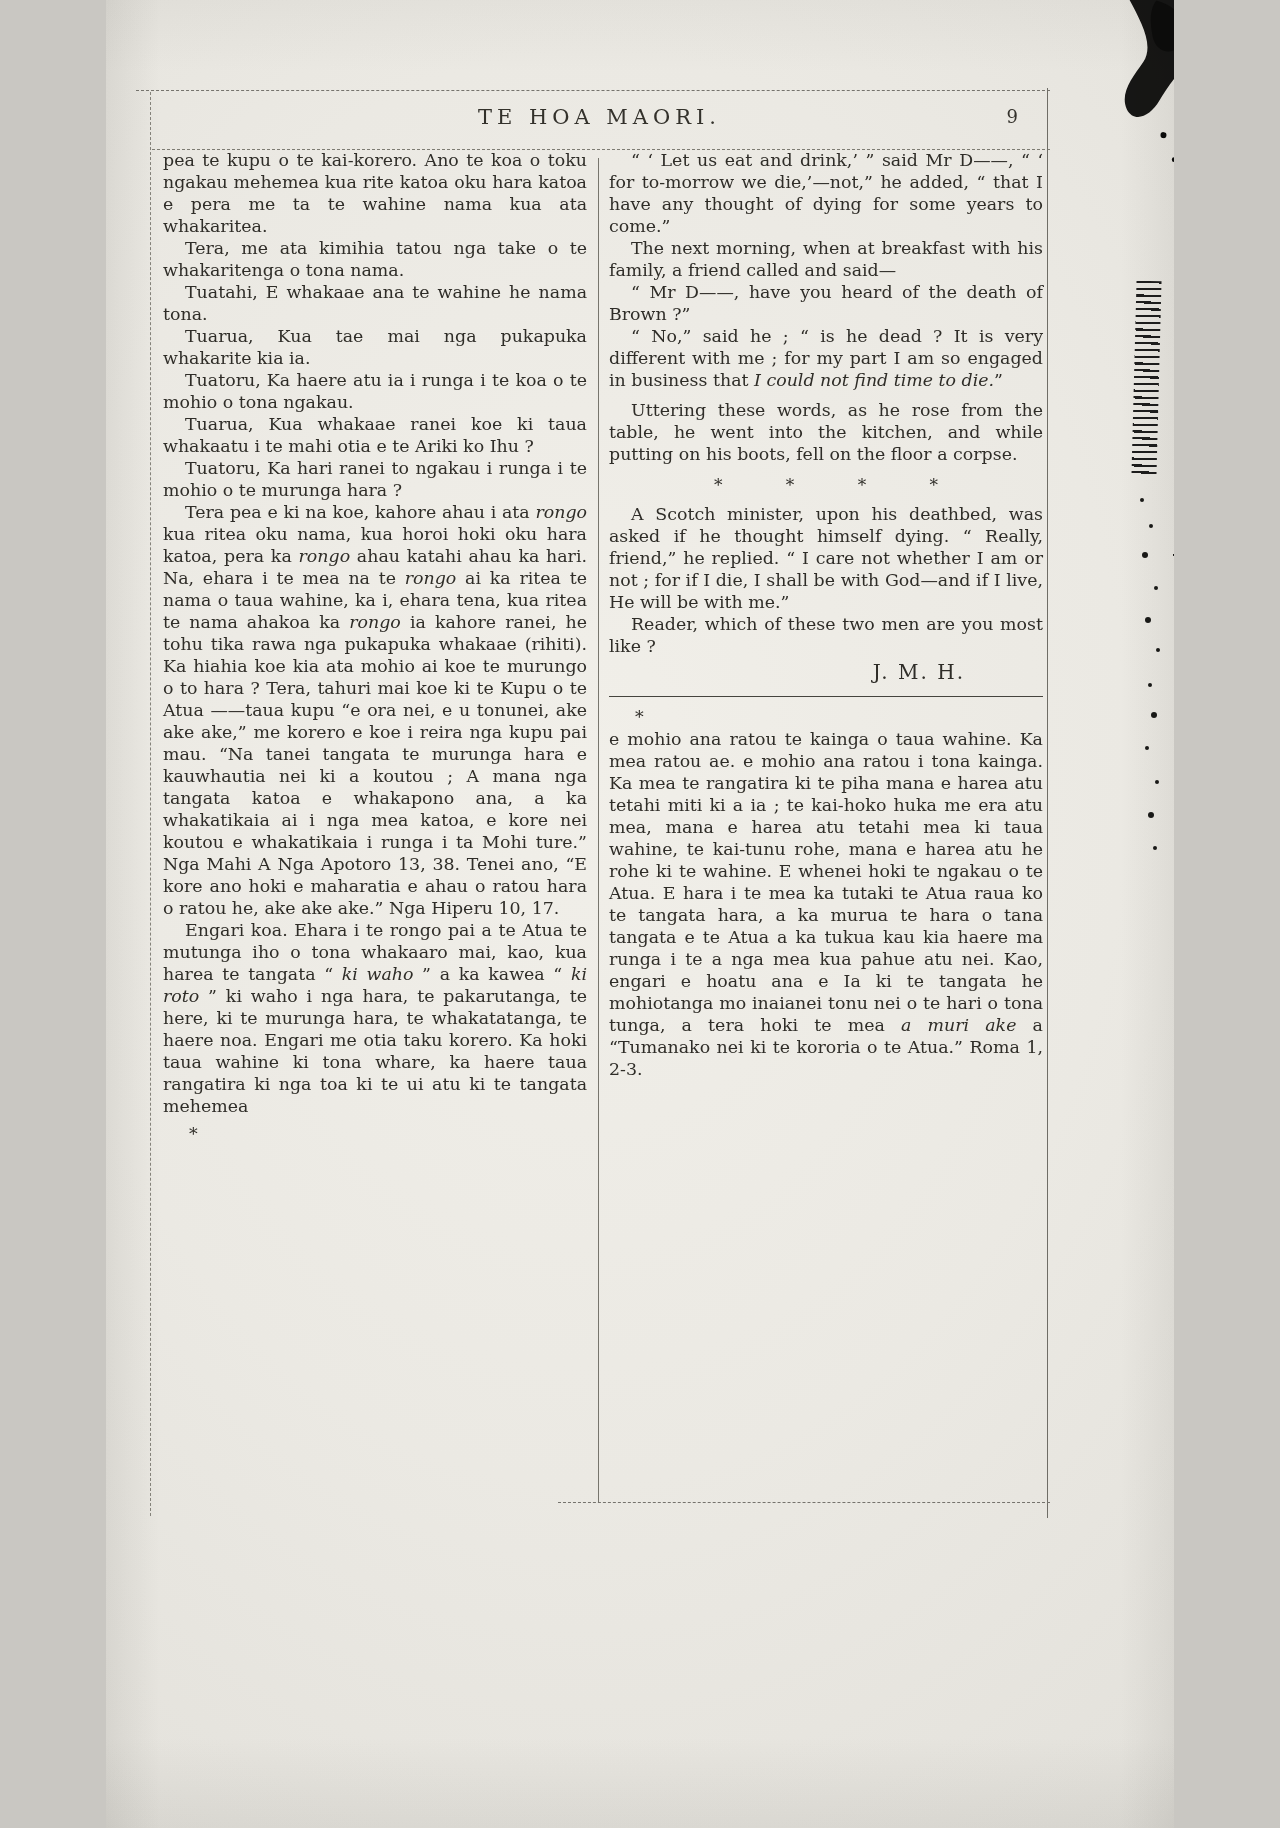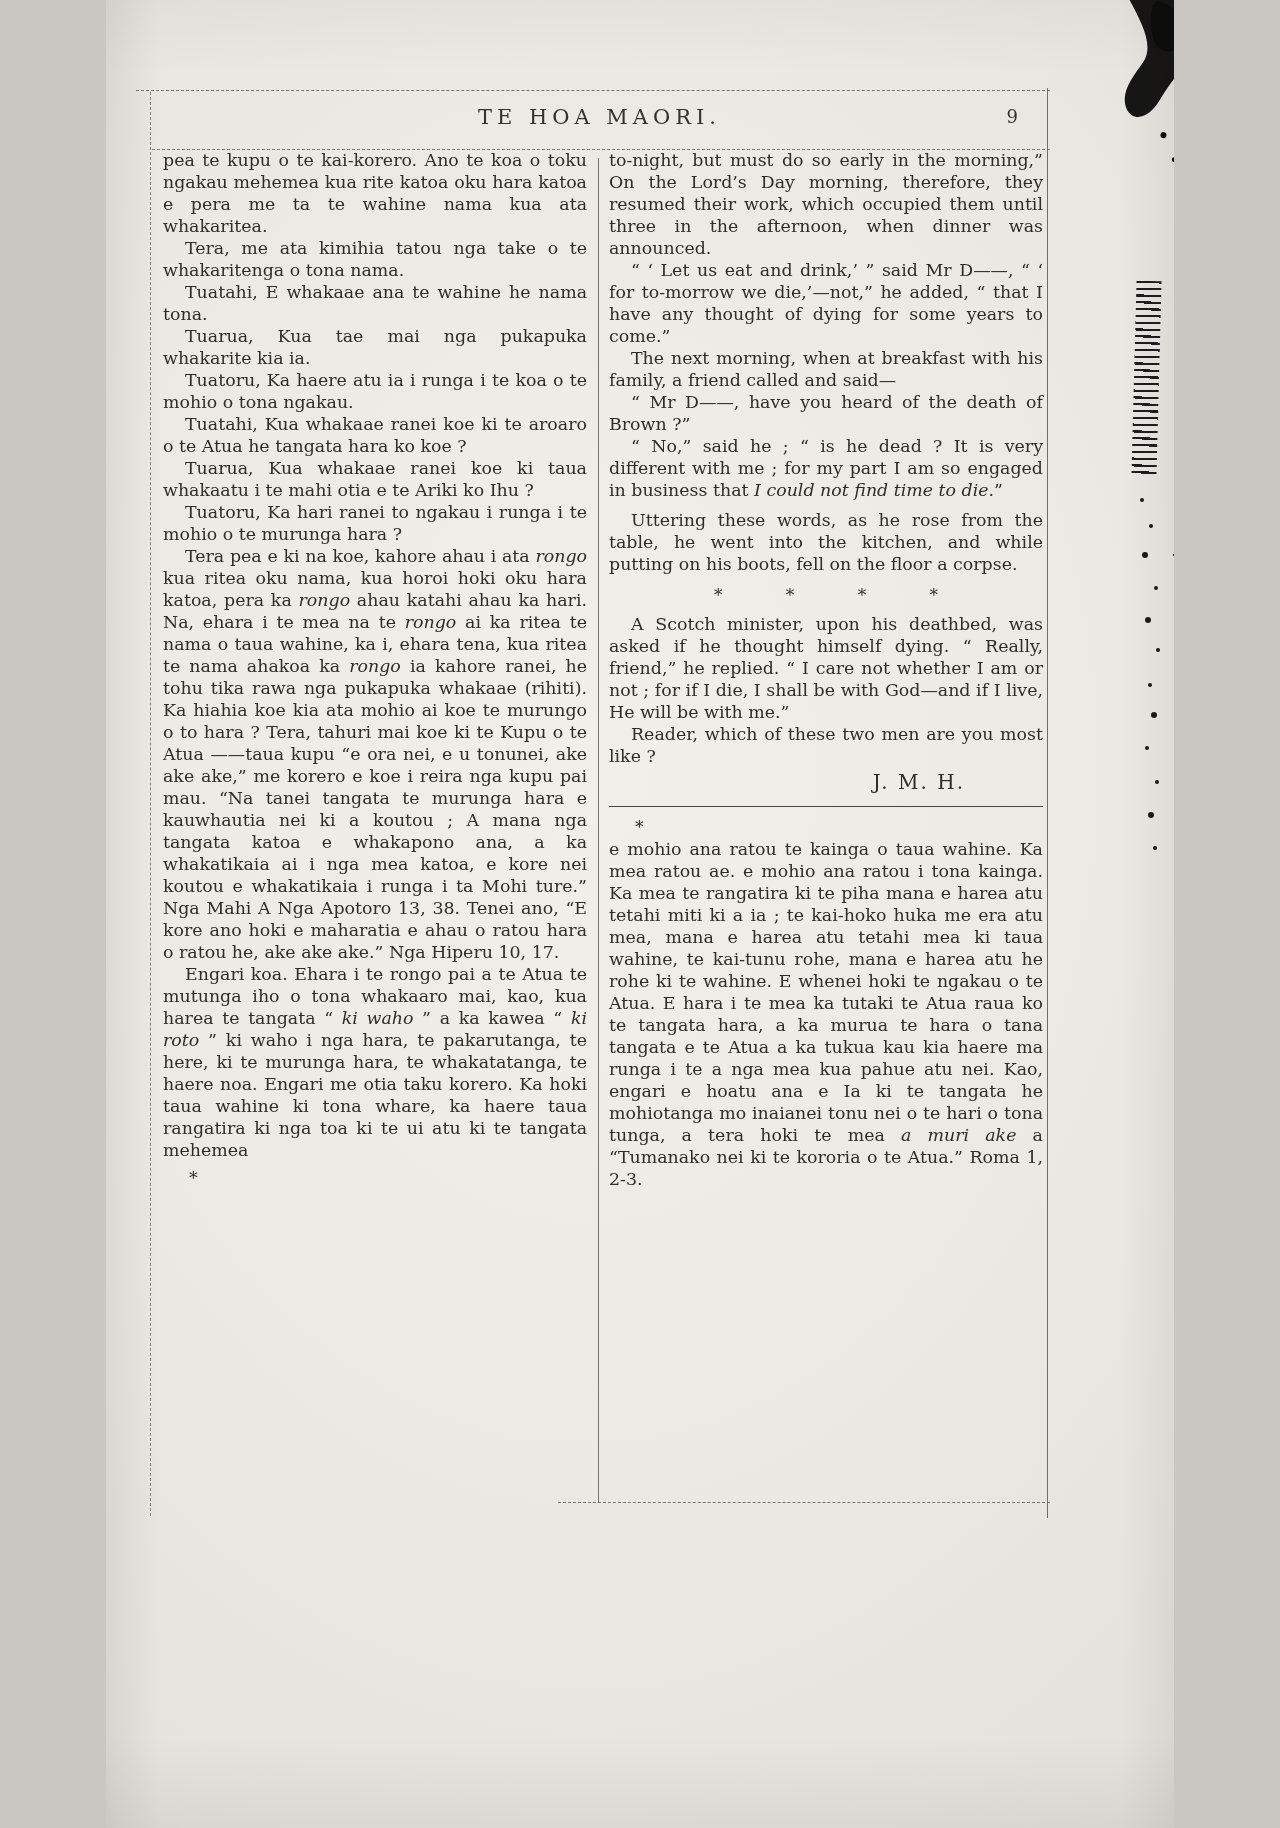--- a/index.html
+++ b/index.html
@@ -94,29 +94,27 @@
   <div class="border-right"></div>
   <div class="divider"></div>
   <div class="rule-bottom"></div>
 
   <section class="col col-left">
       <p class="para flush">pea te kupu o te kai-korero. Ano te koa o toku ngakau mehemea kua rite katoa oku hara katoa e pera me ta te wahine nama kua ata whakaritea.</p>
       <p class="para">Tera, me ata kimihia tatou nga take o te whakaritenga o tona nama.</p>
       <p class="para">Tuatahi, E whakaae ana te wahine he nama tona.</p>
       <p class="para">Tuarua, Kua tae mai nga pukapuka whakarite kia ia.</p>
       <p class="para">Tuatoru, Ka haere atu ia i runga i te koa o te mohio o tona ngakau.</p>
-      <p class="para">Tuatahi, Kua whakaae ranei koe ki te aroaro o te Atua he tangata hara ko koe ?</p>
       <p class="para">Tuarua, Kua whakaae ranei koe ki taua whakaatu i te mahi otia e te Ariki ko Ihu ?</p>
       <p class="para">Tuatoru, Ka hari ranei to ngakau i runga i te mohio o te murunga hara ?</p>
       <p class="para">Tera pea e ki na koe, kahore ahau i ata <i>rongo</i> kua ritea oku nama, kua horoi hoki oku hara katoa, pera ka <i>rongo</i> ahau katahi ahau ka hari.  Na, ehara i te mea na te <i>rongo</i> ai ka ritea te nama o taua wahine, ka i, ehara tena, kua ritea te nama ahakoa ka <i>rongo</i> ia kahore ranei, he tohu tika rawa nga pukapuka whakaae (rihiti).  Ka hiahia koe kia ata mohio ai koe te murungo o to hara ?  Tera, tahuri mai koe ki te Kupu o te Atua ——taua kupu “e ora nei, e u tonunei, ake ake ake,” me korero e koe i reira nga kupu pai mau.  “Na tanei tangata te murunga hara e kauwhautia nei ki a koutou ; A mana nga tangata katoa e whakapono ana, a ka whakatikaia ai i nga mea katoa, e kore nei koutou e whakatikaia i runga i ta Mohi ture.”  Nga Mahi A Nga Apotoro 13, 38.  Tenei ano, “E kore ano hoki e maharatia e ahau o ratou hara o ratou he, ake ake ake.”  Nga Hiperu 10, 17.</p>
       <p class="para">Engari koa. Ehara i te rongo pai a te Atua te mutunga iho o tona whakaaro mai, kao, kua harea te tangata “ <i>ki waho</i> ” a ka kawea “ <i>ki roto</i> ” ki waho i nga hara, te pakarutanga, te here, ki te murunga hara, te whakatatanga, te haere noa.  Engari me otia taku korero.  Ka hoki taua wahine ki tona whare, ka haere taua rangatira ki nga toa ki te ui atu ki te tangata mehemea</p>
       <p class="para footstar">*</p>
     </section>
   <section class="col col-right">
-      <p class="para flush">to-night, but must do so early in the morning,”  On the Lord’s Day morning, therefore, they resumed their work, which occupied them until three in the afternoon, when dinner was announced.</p>
       <p class="para">“ ‘ Let us eat and drink,’ ” said Mr D——, “ ‘ for to-morrow we die,’—not,” he added, “ that I have any thought of dying for some years to come.”</p>
       <p class="para">The next morning, when at breakfast with his family, a friend called and said—</p>
       <p class="para">“ Mr D——, have you heard of the death of Brown ?”</p>
       <p class="para">“ No,” said he ; “ is he dead ?  It is very different with me ; for my part I am so engaged in business that <i>I could not find time to die.</i>”</p>
       <p class="para gap-top">Uttering these words, as he rose from the table, he went into the kitchen, and while putting on his boots, fell on the floor a corpse.</p>
       <div class="stars">* * * *</div>
       <p class="para">A Scotch minister, upon his deathbed, was asked if he thought himself dying. “ Really, friend,” he replied. “ I care not whether I am or not ; for if I die, I shall be with God—and if I live, He will be with me.”</p>
       <p class="para">Reader, which of these two men are you most like ?</p>
       <p class="para signature">J. M. H.</p>
       <div class="sig-rule"></div>

